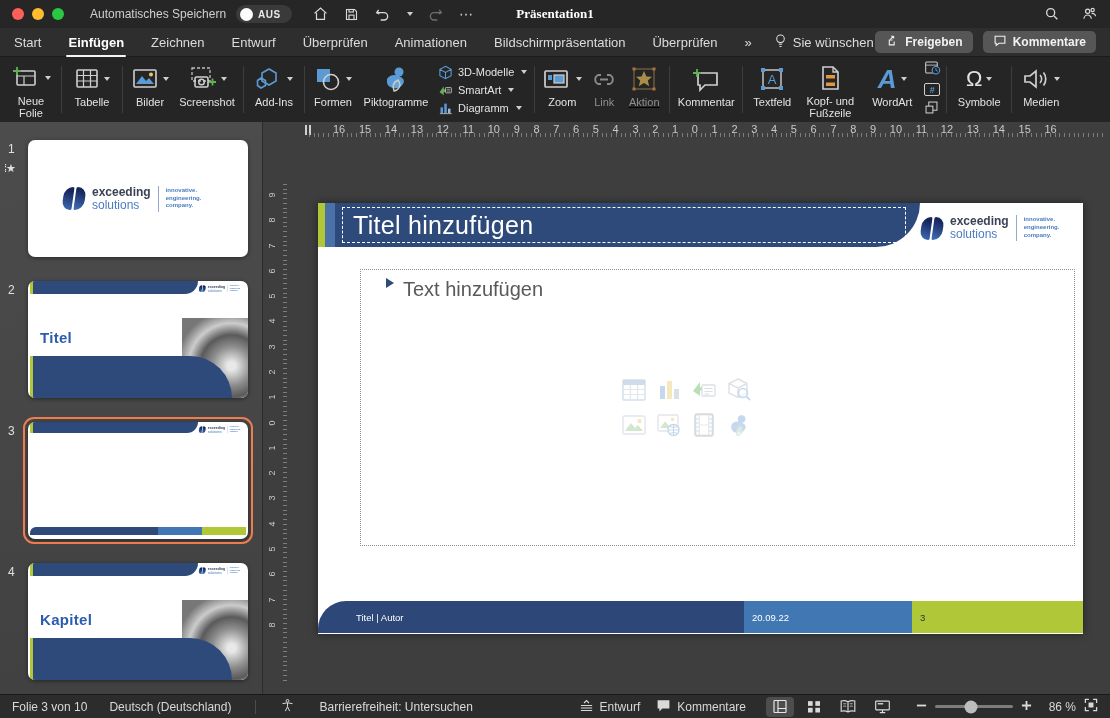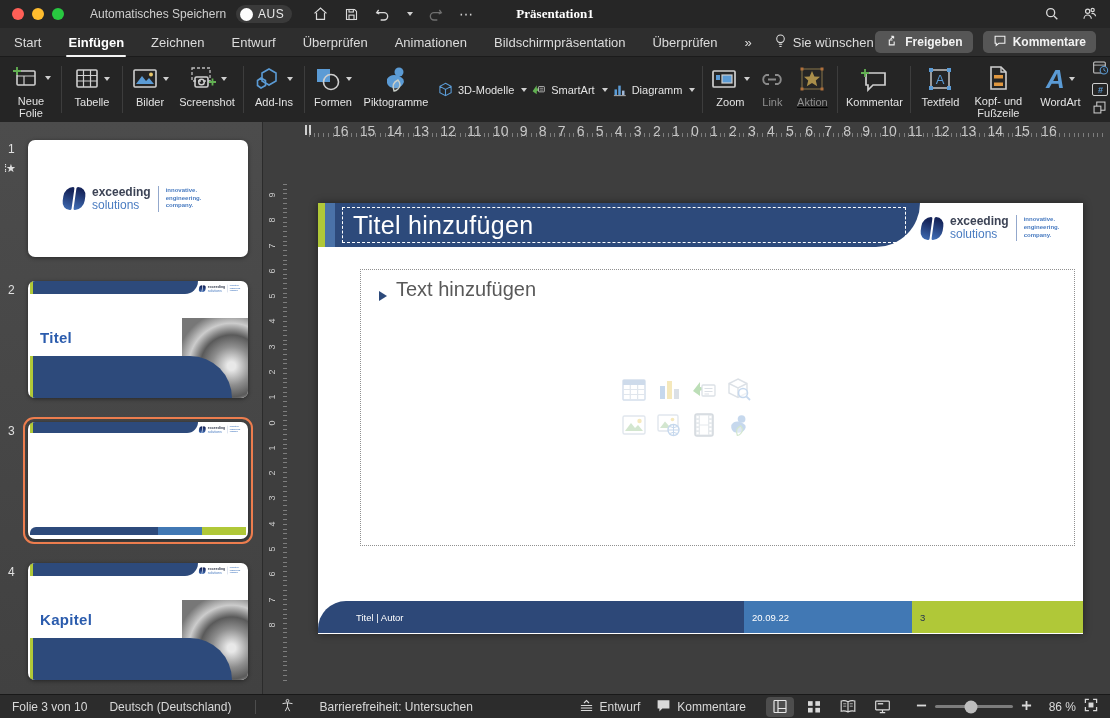--- a/index.html
+++ b/index.html
@@ -8,21 +8,21 @@
   .app { width:1110px; height:718px; display:flex; flex-direction:column; background:#262626; }
 
   
   .titlebar { height:28px; background:#262626; display:flex; align-items:center; padding:0 12px; position:relative; flex:none; }
   .traffic { display:flex; gap:8px; }
   .dot { width:12px; height:12px; border-radius:50%; }
   .dot.r{background:#ff5f57}.dot.y{background:#febc2e}.dot.g{background:#28c840}
   .autosave { margin-left:26px; color:#cfcfcf; font-size:12px; }
   .toggle { margin-left:10px; width:56px; height:18px; border-radius:10px; background:#3a3a3a; display:flex; align-items:center; padding:0 4px; gap:5px; }
   .knob { width:13px; height:13px; border-radius:50%; background:#fdfdfd; }
-  .toggle span { font-size:12px; font-weight:normal; color:#e8e8e8; letter-spacing:.5px; }
+  .toggle span { font-size:10px; font-weight:bold; color:#e8e8e8; letter-spacing:.5px; }
   .tb-icons { display:flex; align-items:center; gap:15px; margin-left:20px; }
   .tb-title { position:absolute; left:50%; transform:translateX(-50%); color:#ffffff; font-weight:bold; font-size:13px;font-family:Liberation Serif, serif; }
   .tb-right { margin-left:auto; display:flex; align-items:center; gap:20px; }
   .icon-btn svg { display:block; }
 
   
   .tabrow { height:29px; background:#2e2e2e; border-bottom:1px solid #1b1b1b; display:flex; align-items:center; padding:0 14px; flex:none; }
   .tabs { display:flex; align-items:center; gap:27px; font-size:13px; color:#dcdcdc; }
   .tab { cursor:default; position:relative; white-space:nowrap; }
   .tab.active { font-weight:bold; color:#fff; }
@@ -32,21 +32,21 @@
   .pill-btn { background:#565656; border-radius:5px; height:22px; padding:0 10px; display:flex; align-items:center; gap:6px; font-size:12px; font-weight:bold; color:#f2f2f2; }
 
   
   .ribbon { height:65px; background:#252525; display:flex; align-items:stretch; padding:2px 2px 2px 4px; flex:none; }
   .rsep { width:1px; background:#3d3d3d; margin:7px 3px; flex:none; }
   .rbtn { display:flex; flex-direction:column; align-items:center; padding:3px 3px 1px; flex:none; }
   .rbtn .ic { height:33px; display:flex; align-items:center; gap:2px; }
   .rbtn .lbl { font-size:11px; color:#e3e3e3; text-align:center; line-height:1.1; margin-top:1px; white-space:pre-line; }
   .rbtn.dim .lbl { color:#8f8f8f; }
   .chev { width:0; height:0; border-left:3.5px solid transparent; border-right:3.5px solid transparent; border-top:4px solid #cfcfcf; margin-left:2px; }
-  .stack { display:flex; flex-direction:row; justify-content:center; gap:4px; padding:0 4px; flex:none; }
+  .stack { display:flex; flex-direction:column; justify-content:center; gap:4px; padding:0 4px; flex:none; }
   .srow { display:flex; align-items:center; gap:5px; font-size:11px; color:#e3e3e3; white-space:nowrap; }
   .ministack { display:flex; flex-direction:column; justify-content:center; gap:4px; padding:0 2px; flex:none; }
   .glyph { font-size:22px; color:#e3e3e3; line-height:1; }
   .wordart-glyph { font-size:26px; font-weight:bold; font-style:italic; color:#5b9bd5; line-height:1; }
   .hash-box { width:16px; height:13px; border:1px solid #cfcfcf; border-radius:2px; font-size:9px; color:#5b9bd5; display:flex; align-items:center; justify-content:center; font-weight:bold; }
 
   
   .main { flex:1; display:flex; min-height:0; background:#3e3e3e; }
 
   
@@ -89,41 +89,41 @@
   .th-f3 { flex:1; background:#b0c838; }
 
   
   .editor { flex:1; display:flex; flex-direction:column; min-width:0; }
   .h-ruler { height:16px; position:relative; flex:none; }
   .h-ruler::after { content:""; position:absolute; left:46px; right:6px; bottom:1px; height:4px;
     background:repeating-linear-gradient(to right,#9f9f9f 0 1px,transparent 1px 4.72px); opacity:.65; }
   .h-marks { position:absolute; left:42px; top:3px; width:6px; height:10px;
     border-left:2px solid #cfcfcf; border-right:2px solid #cfcfcf; }
   .h-nums { position:absolute; left:70px; width:724px; top:1px; display:flex; justify-content:space-between; }
-  .h-nums span { font-size:14px; color:#c9c9c9; }
+  .h-nums span { font-size:11px; color:#c9c9c9; }
   .editor-body { flex:1; display:flex; min-height:0; }
   .v-ruler { width:25px; flex:none; position:relative; }
   .v-ruler::after { content:""; position:absolute; top:46px; bottom:10px; right:1px; width:4px;
     background:repeating-linear-gradient(to bottom,#9f9f9f 0 1px,transparent 1px 4.72px); opacity:.65; }
   .v-nums { position:absolute; top:52px; height:440px; left:4px; display:flex; flex-direction:column; justify-content:space-between; }
   .v-nums span { font-size:9px; color:#c9c9c9; transform:rotate(-90deg); display:block; width:10px; text-align:center; }
   .canvas { flex:1; position:relative; }
 
   
   .slide { position:absolute; left:30px; top:65px; width:765px; height:431px; background:#fff; box-shadow:0 0 8px rgba(0,0,0,.45); }
   .sl-head { position:absolute; left:0; top:0; height:44px; width:602px; }
   .sl-green { position:absolute; left:0; top:0; width:7px; height:44px; background:#b0c838; }
   .sl-bluestrip { position:absolute; left:7px; top:0; width:10px; height:44px; background:#4a72a8; }
   .sl-bar { position:absolute; left:17px; top:0; width:585px; height:44px; background:#2d4a7b; border-radius:0 0 46px 0; }
   .sl-bar-border { position:absolute; left:7px; right:14px; top:4px; bottom:4px; border:1.5px dashed #fff; }
   .sl-title { position:absolute; left:18px; top:0; height:44px; display:flex; align-items:center;
     font-size:25px; font-weight:300; color:#fff; letter-spacing:.3px; }
   .sl-logo { position:absolute; right:12px; top:10px; }
   .sl-body { position:absolute; left:42px; top:66px; width:715px; height:277px; border:1px dotted #909090; }
-  .sl-text { position:absolute; left:18px; top:8px; display:flex; align-items:flex-end; gap:9px; }
+  .sl-text { position:absolute; left:25px; top:8px; display:flex; align-items:flex-start; gap:9px; }
   .sl-bullet { width:0; height:0; border-top:5px solid transparent; border-bottom:5px solid transparent; border-left:8px solid #2d4a7b; }
   .sl-text span { font-size:20px; color:#595959; }
   .ph-grid { position:absolute; left:258px; top:105px; display:grid; grid-template-columns:repeat(4,30px); grid-auto-rows:30px; gap:5px; opacity:.5; }
   .ph-grid .cell { display:flex; align-items:center; justify-content:center; }
   .sl-footer { position:absolute; left:0; bottom:1px; width:765px; height:32px; display:flex; }
   .sf1 { width:426px; background:#2d4878; border-top-left-radius:28px; display:flex; align-items:center; }
   .sf1 span { margin-left:38px; font-size:9.5px; color:#fff; }
   .sf2 { width:168px; background:#4178b4; display:flex; align-items:center; }
   .sf2 span { margin-left:8px; font-size:9.5px; color:#fff; }
   .sf3 { flex:1; background:#b0c838; display:flex; align-items:center; }

